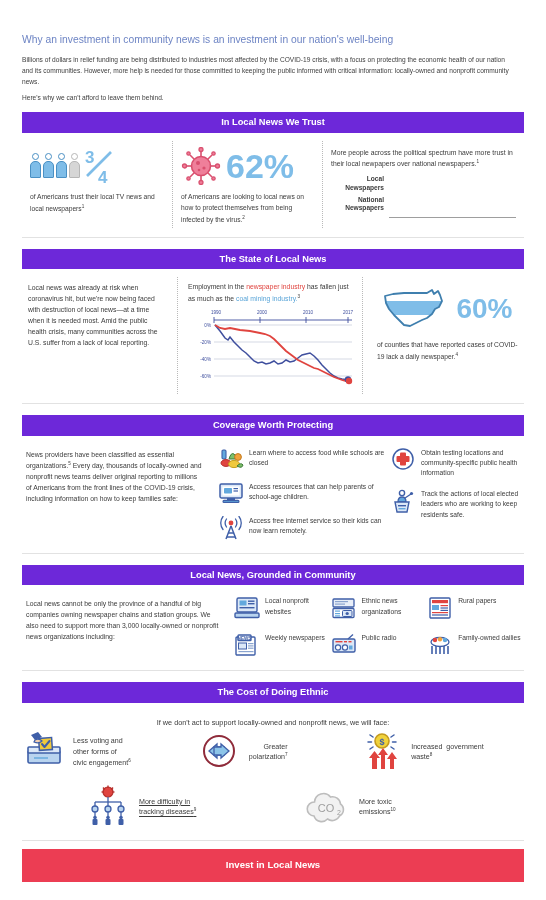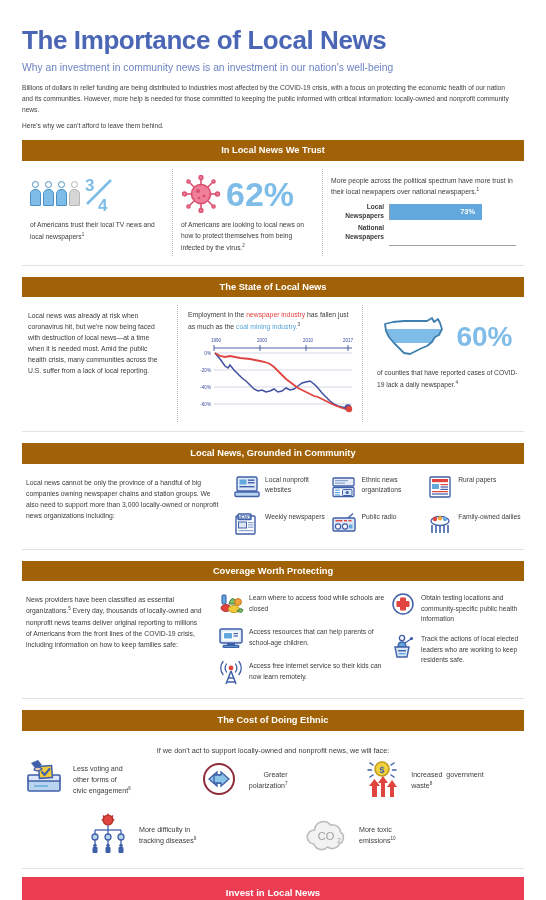--- a/index.html
+++ b/index.html
@@ -22,21 +22,21 @@
     font-size: 10.3px; color: #6d84c4; margin-top: 7px; line-height: 1.3;
   }
   .lede {
     font-size: 6.6px; color: #404040; margin-top: 9px; line-height: 1.62;
     max-width: 492px;
   }
   .lede2 { font-size: 6.6px; color: #404040; margin-top: 7px; }
 
   
   .secbar {
-    background: #a16207; color: #fff;
+    background: #6d28d9; color: #fff;
     font-size: 9.3px; font-weight: bold;
     text-align: center; padding: 5px 0 5.5px 0;
     margin: 0 22px;
   }
   .sec-wrap { margin-top: 11px; }
   .panel { margin: 0 22px; padding: 8px 0 9px 0; border-bottom: 1px solid #e2e2e2; }
 
   .row { display: flex; }
   .vdiv { border-left: 1px dotted #b9b9b9; }
 
@@ -93,21 +93,20 @@
   .cta { background: #ec3d53; margin: 0 22px; color: #fff; text-align: center;
          padding: 10px 20px 12px 20px; }
   .cta-title { font-size: 9.6px; font-weight: bold; }
 </style>
 </head>
 <body>
 
 <div class="page">
 
   <div class="header">
-    <div class="title">The Importance of Local News</div>
     <div class="subtitle">Why an investment in community news is an investment in our nation's well-being</div>
     <p class="lede">Billions of dollars in relief funding are being distributed to industries most affected by the COVID-19 crisis, with a focus on protecting the economic health of our nation and its communities. However, more help is needed for those committed to keeping the public informed with critical information: locally-owned and nonprofit community news.</p>
     <p class="lede2">Here's why we can't afford to leave them behind.</p>
   </div>
 
   <div class="sec-wrap">
     <div class="secbar">In Local News We Trust</div>
     <div class="panel">
       <div class="row">
 
@@ -175,25 +174,20 @@
           </div>
         </div>
 
         <div class="stat-cell vdiv" style="flex:1;">
           <p class="body">
             <span>More people across the political spectrum have more trust in their local newpapers over national newspapers.</span><sup>1</sup>
           </p>
           <div class="barchart">
             <div class="brow">
               <div class="blabel">Local<br>Newspapers</div>
-              <div class="btrack">
-                  <div class="bfill" style="width:73%;">
-                <span class="bval">73%</span>
-              </div>
-                </div>
             </div>
             <div class="brow">
               <div class="blabel">National<br>Newspapers</div>
             </div>
             <div class="baxis"></div>
           </div>
         </div>
 
       </div>
     </div>
@@ -262,133 +256,20 @@
               <rect x="0" y="16" width="72" height="14" fill="#7fbde8" clip-path="url(#usaclip)"></rect>
               <path d="M5,11 L13,9 L24,8 L36,8 L47,8 L52,5 L54,9 L58,6 L60,10 L62,16 L59,22 L55,24 L52,29 L47,33 L42,35 L36,38 L30,41 L24,40 L19,35 L14,30 L9,24 L6,18 Z" fill="none" stroke="#3f7fae" stroke-width="1.8" stroke-linejoin="round"></path>
             </svg>
             <span class="bignum" style="font-size:28px;">60%</span>
           </div>
           <div class="stat-cap" style="text-align:left; padding-left:4px;">
             <span>of counties that have reported cases of COVID-19 lack a daily newspaper.</span><sup>4</sup>
           </div>
         </div>
 
-      </div>
-    </div>
-  </div>
-
-  <div class="sec-wrap">
-    <div class="secbar">Local News, Grounded in Community</div>
-    <div class="panel">
-      <div class="row">
-        <div style="width:212px; padding:5px 14px 0 4px;">
-          <p class="body">Local news cannot be only the province of a handful of big companies owning newspaper chains and station groups. We also need to support more than 3,000 locally-owned or nonprofit news organizations including:</p>
-        </div>
-        <div style="flex:1; padding-top:3px;">
-          <div class="igrid">
-
-            <div class="icell" style="width:33.3%; margin-bottom:9px;">
-              <span class="ico">
-                <svg width="26" height="24" viewBox="0 0 26 24">
-                  <rect x="3" y="2" width="20" height="14" rx="1.5" fill="#dce8f7" stroke="#3f5fa8" stroke-width="1.4"></rect>
-                  <rect x="5.5" y="4.5" width="7" height="5" fill="#62a8dd"></rect>
-                  <rect x="14" y="4.5" width="6.5" height="1.4" fill="#3f5fa8"></rect>
-                  <rect x="14" y="7" width="6.5" height="1.4" fill="#3f5fa8"></rect>
-                  <rect x="5.5" y="11" width="15" height="1.4" fill="#3f5fa8"></rect>
-                  <rect x="1" y="17" width="24" height="4.5" rx="1" fill="#b9d4ef" stroke="#3f5fa8" stroke-width="1.4"></rect>
-                </svg>
-              </span>
-              <span class="ilabel">Local nonprofit websites</span>
-            </div>
-
-            <div class="icell" style="width:33.3%; margin-bottom:9px;">
-              <span class="ico">
-                <svg width="26" height="24" viewBox="0 0 26 24">
-                  <rect x="2" y="3" width="21" height="8" rx="1" fill="#e8eef8" stroke="#3f5fa8" stroke-width="1.3"></rect>
-                  <rect x="4" y="5" width="13" height="1.2" fill="#8aa4cf"></rect>
-                  <rect x="4" y="7.5" width="10" height="1.2" fill="#8aa4cf"></rect>
-                  <rect x="2" y="12.5" width="21" height="9" rx="1" fill="#fff" stroke="#3f5fa8" stroke-width="1.3"></rect>
-                  <rect x="4" y="14.5" width="5" height="1.2" fill="#62a8dd"></rect>
-                  <rect x="4" y="17" width="5" height="1.2" fill="#62a8dd"></rect>
-                  <rect x="4" y="19.3" width="5" height="1.2" fill="#62a8dd"></rect>
-                  <rect x="11.5" y="14.5" width="9.5" height="6" rx="1" fill="#dce8f7" stroke="#3f5fa8" stroke-width="1"></rect>
-                  <circle cx="16.2" cy="17.5" r="1.6" fill="#3f5fa8"></circle>
-                </svg>
-              </span>
-              <span class="ilabel">Ethnic news organizations</span>
-            </div>
-
-            <div class="icell" style="width:33.3%; margin-bottom:9px;">
-              <span class="ico">
-                <svg width="26" height="24" viewBox="0 0 26 24">
-                  <rect x="3" y="2" width="20" height="20" rx="1" fill="#fff" stroke="#3f5fa8" stroke-width="1.4"></rect>
-                  <rect x="5" y="4" width="16" height="3.2" fill="#e0443f"></rect>
-                  <rect x="5" y="9" width="7" height="5" fill="#62a8dd"></rect>
-                  <rect x="13.5" y="9" width="7.5" height="1.2" fill="#e0443f"></rect>
-                  <rect x="13.5" y="11.4" width="7.5" height="1.2" fill="#3f5fa8"></rect>
-                  <rect x="13.5" y="13.8" width="7.5" height="1.2" fill="#3f5fa8"></rect>
-                  <rect x="5" y="16" width="16" height="1.2" fill="#e0443f"></rect>
-                  <rect x="5" y="18.4" width="16" height="1.2" fill="#3f5fa8"></rect>
-                </svg>
-              </span>
-              <span class="ilabel">Rural papers</span>
-            </div>
-
-            <div class="icell" style="width:33.3%;">
-              <span class="ico">
-                <svg width="26" height="24" viewBox="0 0 26 24">
-                  <rect x="2" y="4" width="19" height="18" rx="1" fill="#fff" stroke="#3f5fa8" stroke-width="1.4"></rect>
-                  <rect x="4" y="2" width="13" height="5.5" rx="0.8" fill="#fff" stroke="#3f5fa8" stroke-width="1.4"></rect>
-                  <text x="10.5" y="6.5" font-family="Liberation Sans, sans-serif" font-size="4.6" font-weight="bold" fill="#3f5fa8" text-anchor="middle">NEWS</text>
-                  <rect x="4.5" y="10" width="8" height="6" fill="#dce8f7" stroke="#3f5fa8" stroke-width="1"></rect>
-                  <rect x="14" y="10" width="5.5" height="1.2" fill="#8aa4cf"></rect>
-                  <rect x="14" y="12.3" width="5.5" height="1.2" fill="#8aa4cf"></rect>
-                  <rect x="14" y="14.6" width="5.5" height="1.2" fill="#8aa4cf"></rect>
-                  <rect x="4.5" y="18" width="15" height="1.2" fill="#8aa4cf"></rect>
-                </svg>
-              </span>
-              <span class="ilabel">Weekly newspapers</span>
-            </div>
-
-            <div class="icell" style="width:33.3%;">
-              <span class="ico">
-                <svg width="26" height="24" viewBox="0 0 26 24">
-                  <rect x="2" y="6" width="22" height="13" rx="1.5" fill="#dce8f7" stroke="#3f5fa8" stroke-width="1.4"></rect>
-                  <line x1="17" y1="6" x2="22" y2="1.5" stroke="#3f5fa8" stroke-width="1.3"></line>
-                  <rect x="4.5" y="8" width="7" height="1.4" fill="#e0443f"></rect>
-                  <rect x="13" y="8" width="3" height="1.4" fill="#e0443f"></rect>
-                  <rect x="17.5" y="8" width="3" height="1.4" fill="#e0443f"></rect>
-                  <circle cx="7" cy="14.5" r="2.6" fill="#fff" stroke="#3f5fa8" stroke-width="1.2"></circle>
-                  <circle cx="14" cy="14.5" r="2.6" fill="#fff" stroke="#3f5fa8" stroke-width="1.2"></circle>
-                  <rect x="18" y="12.5" width="3.5" height="4" fill="#62a8dd"></rect>
-                </svg>
-              </span>
-              <span class="ilabel">Public radio</span>
-            </div>
-
-            <div class="icell" style="width:33.3%;">
-              <span class="ico">
-                <svg width="26" height="24" viewBox="0 0 26 24">
-                  <ellipse cx="13" cy="9" rx="9" ry="4.5" fill="#fff" stroke="#3f5fa8" stroke-width="1.3"></ellipse>
-                  <circle cx="8" cy="7" r="2.2" fill="#e0443f"></circle>
-                  <circle cx="13" cy="6.2" r="2.2" fill="#f0a23c"></circle>
-                  <circle cx="18" cy="7" r="2.2" fill="#62a8dd"></circle>
-                  <g stroke="#3f5fa8" stroke-width="1.6">
-                    <line x1="5" y1="13" x2="5" y2="21"></line>
-                    <line x1="9" y1="13" x2="9" y2="21"></line>
-                    <line x1="13" y1="13" x2="13" y2="21"></line>
-                    <line x1="17" y1="13" x2="17" y2="21"></line>
-                    <line x1="21" y1="13" x2="21" y2="21"></line>
-                  </g>
-                </svg>
-              </span>
-              <span class="ilabel">Family-owned dailies</span>
-            </div>
-          </div>
-        </div>
       </div>
     </div>
   </div>
 
   <div class="sec-wrap">
     <div class="secbar">Coverage Worth Protecting</div>
     <div class="panel">
       <div class="row">
         <div style="width:196px; padding:5px 14px 0 4px;">
           <p class="body">
@@ -470,20 +351,133 @@
               </svg>
             </span>
             <span class="ilabel">Track the actions of local elected leaders who are working to keep residents safe.</span>
           </div>
         </div>
       </div>
     </div>
   </div>
 
   <div class="sec-wrap">
+    <div class="secbar">Local News, Grounded in Community</div>
+    <div class="panel">
+      <div class="row">
+        <div style="width:212px; padding:5px 14px 0 4px;">
+          <p class="body">Local news cannot be only the province of a handful of big companies owning newspaper chains and station groups. We also need to support more than 3,000 locally-owned or nonprofit news organizations including:</p>
+        </div>
+        <div style="flex:1; padding-top:3px;">
+          <div class="igrid">
+
+            <div class="icell" style="width:33.3%; margin-bottom:9px;">
+              <span class="ico">
+                <svg width="26" height="24" viewBox="0 0 26 24">
+                  <rect x="3" y="2" width="20" height="14" rx="1.5" fill="#dce8f7" stroke="#3f5fa8" stroke-width="1.4"></rect>
+                  <rect x="5.5" y="4.5" width="7" height="5" fill="#62a8dd"></rect>
+                  <rect x="14" y="4.5" width="6.5" height="1.4" fill="#3f5fa8"></rect>
+                  <rect x="14" y="7" width="6.5" height="1.4" fill="#3f5fa8"></rect>
+                  <rect x="5.5" y="11" width="15" height="1.4" fill="#3f5fa8"></rect>
+                  <rect x="1" y="17" width="24" height="4.5" rx="1" fill="#b9d4ef" stroke="#3f5fa8" stroke-width="1.4"></rect>
+                </svg>
+              </span>
+              <span class="ilabel">Local nonprofit websites</span>
+            </div>
+
+            <div class="icell" style="width:33.3%; margin-bottom:9px;">
+              <span class="ico">
+                <svg width="26" height="24" viewBox="0 0 26 24">
+                  <rect x="2" y="3" width="21" height="8" rx="1" fill="#e8eef8" stroke="#3f5fa8" stroke-width="1.3"></rect>
+                  <rect x="4" y="5" width="13" height="1.2" fill="#8aa4cf"></rect>
+                  <rect x="4" y="7.5" width="10" height="1.2" fill="#8aa4cf"></rect>
+                  <rect x="2" y="12.5" width="21" height="9" rx="1" fill="#fff" stroke="#3f5fa8" stroke-width="1.3"></rect>
+                  <rect x="4" y="14.5" width="5" height="1.2" fill="#62a8dd"></rect>
+                  <rect x="4" y="17" width="5" height="1.2" fill="#62a8dd"></rect>
+                  <rect x="4" y="19.3" width="5" height="1.2" fill="#62a8dd"></rect>
+                  <rect x="11.5" y="14.5" width="9.5" height="6" rx="1" fill="#dce8f7" stroke="#3f5fa8" stroke-width="1"></rect>
+                  <circle cx="16.2" cy="17.5" r="1.6" fill="#3f5fa8"></circle>
+                </svg>
+              </span>
+              <span class="ilabel">Ethnic news organizations</span>
+            </div>
+
+            <div class="icell" style="width:33.3%; margin-bottom:9px;">
+              <span class="ico">
+                <svg width="26" height="24" viewBox="0 0 26 24">
+                  <rect x="3" y="2" width="20" height="20" rx="1" fill="#fff" stroke="#3f5fa8" stroke-width="1.4"></rect>
+                  <rect x="5" y="4" width="16" height="3.2" fill="#e0443f"></rect>
+                  <rect x="5" y="9" width="7" height="5" fill="#62a8dd"></rect>
+                  <rect x="13.5" y="9" width="7.5" height="1.2" fill="#e0443f"></rect>
+                  <rect x="13.5" y="11.4" width="7.5" height="1.2" fill="#3f5fa8"></rect>
+                  <rect x="13.5" y="13.8" width="7.5" height="1.2" fill="#3f5fa8"></rect>
+                  <rect x="5" y="16" width="16" height="1.2" fill="#e0443f"></rect>
+                  <rect x="5" y="18.4" width="16" height="1.2" fill="#3f5fa8"></rect>
+                </svg>
+              </span>
+              <span class="ilabel">Rural papers</span>
+            </div>
+
+            <div class="icell" style="width:33.3%;">
+              <span class="ico">
+                <svg width="26" height="24" viewBox="0 0 26 24">
+                  <rect x="2" y="4" width="19" height="18" rx="1" fill="#fff" stroke="#3f5fa8" stroke-width="1.4"></rect>
+                  <rect x="4" y="2" width="13" height="5.5" rx="0.8" fill="#fff" stroke="#3f5fa8" stroke-width="1.4"></rect>
+                  <text x="10.5" y="6.5" font-family="Liberation Sans, sans-serif" font-size="4.6" font-weight="bold" fill="#3f5fa8" text-anchor="middle">NEWS</text>
+                  <rect x="4.5" y="10" width="8" height="6" fill="#dce8f7" stroke="#3f5fa8" stroke-width="1"></rect>
+                  <rect x="14" y="10" width="5.5" height="1.2" fill="#8aa4cf"></rect>
+                  <rect x="14" y="12.3" width="5.5" height="1.2" fill="#8aa4cf"></rect>
+                  <rect x="14" y="14.6" width="5.5" height="1.2" fill="#8aa4cf"></rect>
+                  <rect x="4.5" y="18" width="15" height="1.2" fill="#8aa4cf"></rect>
+                </svg>
+              </span>
+              <span class="ilabel">Weekly newspapers</span>
+            </div>
+
+            <div class="icell" style="width:33.3%;">
+              <span class="ico">
+                <svg width="26" height="24" viewBox="0 0 26 24">
+                  <rect x="2" y="6" width="22" height="13" rx="1.5" fill="#dce8f7" stroke="#3f5fa8" stroke-width="1.4"></rect>
+                  <line x1="17" y1="6" x2="22" y2="1.5" stroke="#3f5fa8" stroke-width="1.3"></line>
+                  <rect x="4.5" y="8" width="7" height="1.4" fill="#e0443f"></rect>
+                  <rect x="13" y="8" width="3" height="1.4" fill="#e0443f"></rect>
+                  <rect x="17.5" y="8" width="3" height="1.4" fill="#e0443f"></rect>
+                  <circle cx="7" cy="14.5" r="2.6" fill="#fff" stroke="#3f5fa8" stroke-width="1.2"></circle>
+                  <circle cx="14" cy="14.5" r="2.6" fill="#fff" stroke="#3f5fa8" stroke-width="1.2"></circle>
+                  <rect x="18" y="12.5" width="3.5" height="4" fill="#62a8dd"></rect>
+                </svg>
+              </span>
+              <span class="ilabel">Public radio</span>
+            </div>
+
+            <div class="icell" style="width:33.3%;">
+              <span class="ico">
+                <svg width="26" height="24" viewBox="0 0 26 24">
+                  <ellipse cx="13" cy="9" rx="9" ry="4.5" fill="#fff" stroke="#3f5fa8" stroke-width="1.3"></ellipse>
+                  <circle cx="8" cy="7" r="2.2" fill="#e0443f"></circle>
+                  <circle cx="13" cy="6.2" r="2.2" fill="#f0a23c"></circle>
+                  <circle cx="18" cy="7" r="2.2" fill="#62a8dd"></circle>
+                  <g stroke="#3f5fa8" stroke-width="1.6">
+                    <line x1="5" y1="13" x2="5" y2="21"></line>
+                    <line x1="9" y1="13" x2="9" y2="21"></line>
+                    <line x1="13" y1="13" x2="13" y2="21"></line>
+                    <line x1="17" y1="13" x2="17" y2="21"></line>
+                    <line x1="21" y1="13" x2="21" y2="21"></line>
+                  </g>
+                </svg>
+              </span>
+              <span class="ilabel">Family-owned dailies</span>
+            </div>
+          </div>
+        </div>
+      </div>
+    </div>
+  </div>
+
+  <div class="sec-wrap">
     <div class="secbar">The Cost of Doing Ethnic</div>
     <div class="panel">
       <div class="cost-intro">If we don't act to support locally-owned and nonprofit news, we will face:</div>
 
       <div class="cost-row" style="gap:24px; margin-top:4px;">
 
         <div class="cost-item" style="width:160px;">
           <span class="ico">
             <svg width="44" height="40" viewBox="0 0 44 40">
               <rect x="6" y="20" width="32" height="12" rx="1.5" fill="#b9d4ef" stroke="#3f5fa8" stroke-width="1.6"></rect>
@@ -532,21 +526,21 @@
               <path d="M30,38 L30,28 L27,28 L32,21 L37,28 L34,28 L34,38 Z" fill="#e0443f"></path>
             </svg>
           </span>
           <span class="cost-label">
             Increased&nbsp; government<br>waste<sup>8</sup>
           </span>
         </div>
       </div>
 
       <div class="cost-row" style="gap:40px; margin-top:10px;">
-        <div class="cost-item" style="width:178px;">
+        <div class="cost-item" style="width:178px;text-decoration:underline;">
           <span class="ico">
             <svg width="48" height="42" viewBox="0 0 48 42">
               <circle cx="24" cy="7" r="5" fill="#e0443f" stroke="#b52f2b" stroke-width="1.2"></circle>
               <g stroke="#b52f2b" stroke-width="1.3">
                 <line x1="24" y1="0.5" x2="24" y2="3"></line>
                   <line x1="19" y1="2.5" x2="20.5" y2="4.5"></line>
                 <line x1="29" y1="2.5" x2="27.5" y2="4.5"></line>
                   <line x1="17.5" y1="7" x2="20" y2="7"></line>
                 <line x1="30.5" y1="7" x2="28" y2="7"></line>
               </g>

